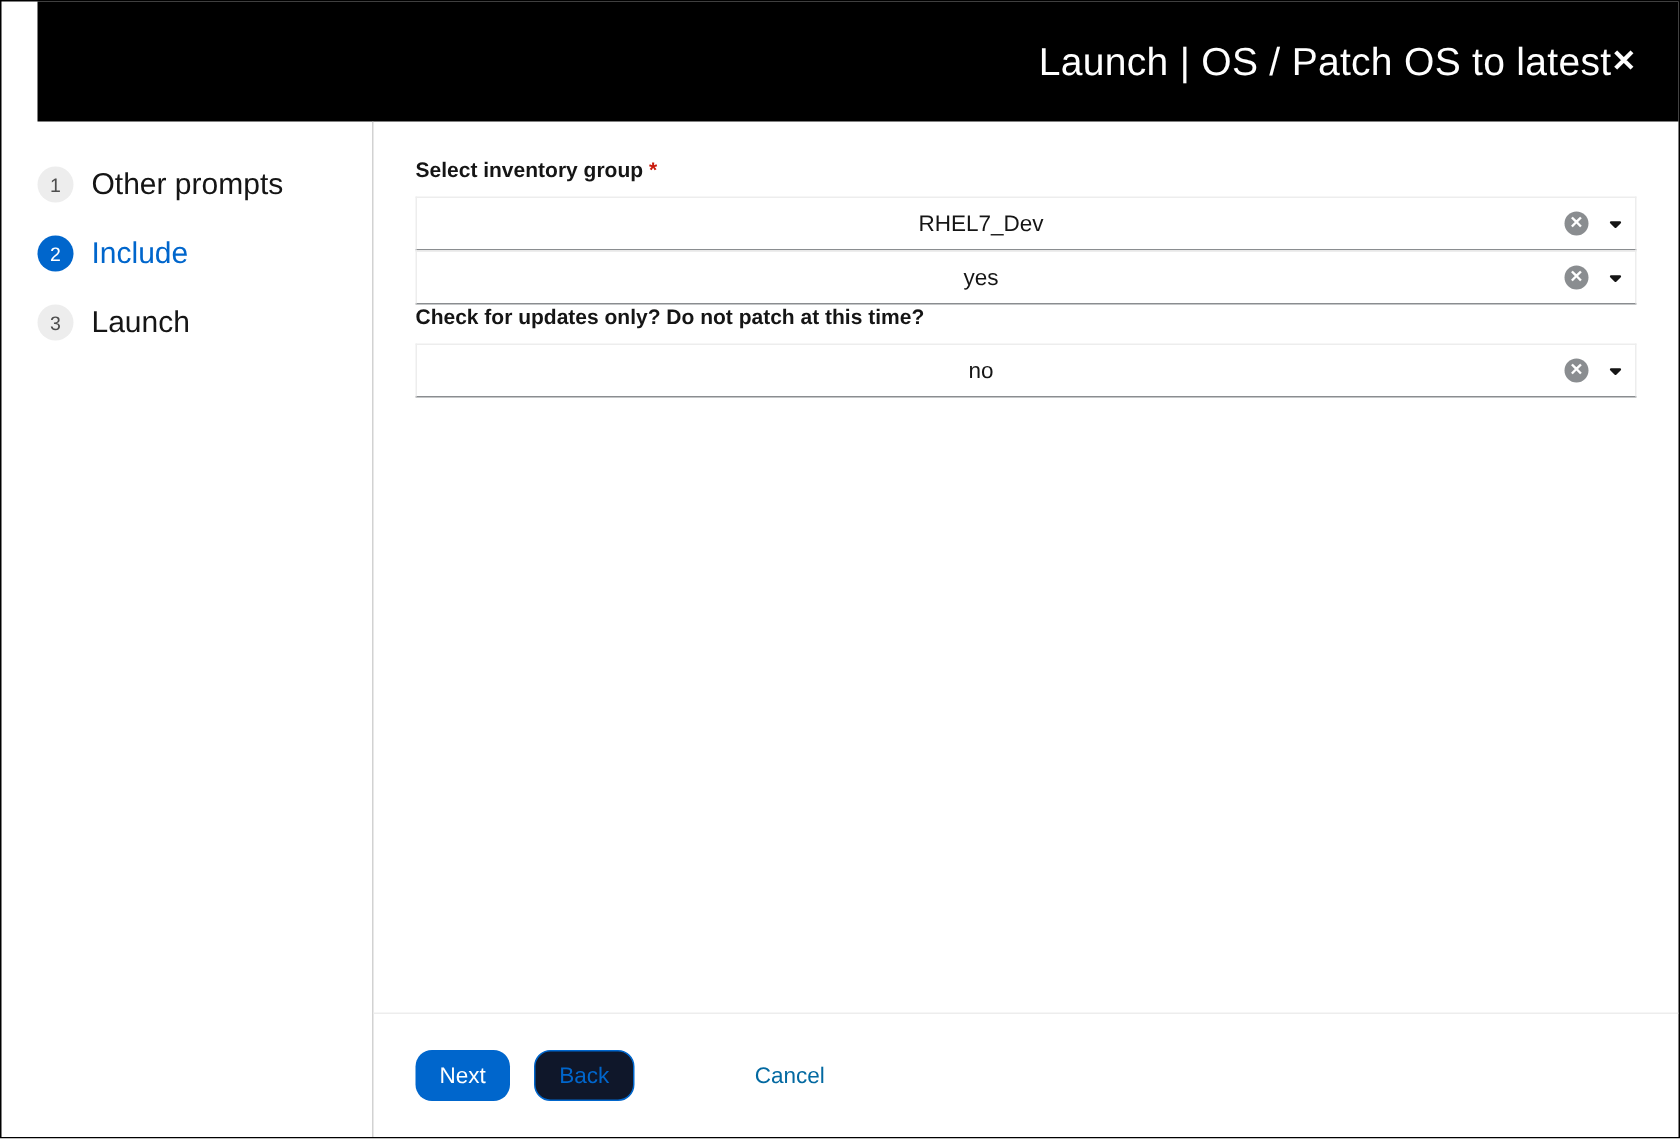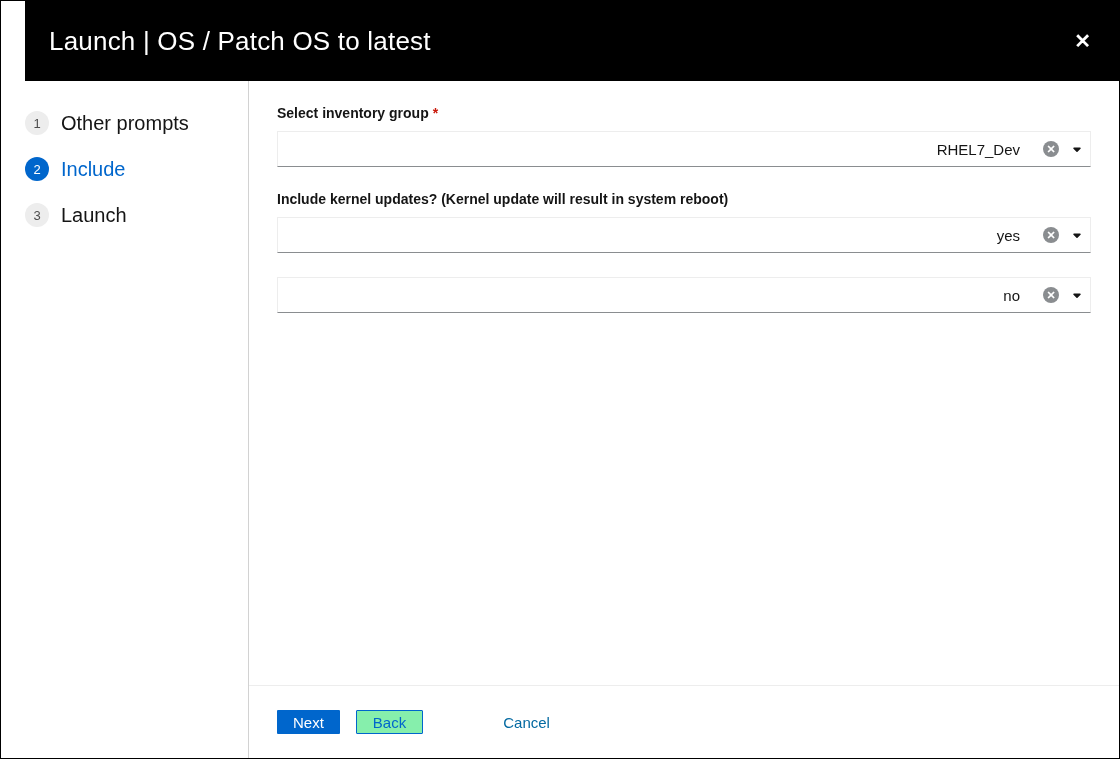--- a/index.html
+++ b/index.html
@@ -1,56 +1,56 @@
 <!DOCTYPE html>
 <html><head>
 <meta charset="utf-8">
 <style>
   * { box-sizing: border-box; margin: 0; padding: 0; }
   html, body { height: 100%; font-family: "Helvetica Neue", Helvetica, Arial, sans-serif; font-size: 14px; color: #151515; background: #fff; }
   .modal { width: 1120px; height: 759px; border: 1px solid #000; display: flex; flex-direction: column; }
   .header {
     background: #000; color: #fff; height: 80px; display: flex; align-items: center;
-    justify-content: space-between; padding: 0 28px 0 24px; margin-left: 24px;
+    justify-content: flex-end; padding: 0 28px 0 24px; margin-left: 24px;
   }
   .header-title { font-size: 26px; font-weight: 400; letter-spacing: 0.2px; }
   .close-icon { font-size: 20px; font-weight: bold; cursor: pointer; line-height: 1; }
   .body { flex: 1; display: flex; overflow: hidden; }
   .sidebar { width: 248px; border-right: 1px solid #d2d2d2; padding: 24px 0; }
   .step { display: flex; align-items: center; padding: 6px 24px; margin-bottom: 10px; cursor: pointer; }
   .step-badge { width: 24px; height: 24px; border-radius: 50%; display: inline-flex; align-items: center; justify-content: center;
     font-size: 13px; font-weight: 500; margin-right: 12px; flex-shrink: 0; }
   .step-badge.inactive { background: #ededed; color: #4d4d4d; }
   .step-badge.active { background: #06c; color: #fff; }
   .step-label { font-size: 20px; }
   .step-label.active { color: #06c; }
   .content { flex: 1; display: flex; flex-direction: column; }
   .form-area { flex: 1; padding: 24px 28px; overflow: auto; }
-  .form-group { margin-bottom: 24px; }
+  .form-group { }
   .form-label { font-size: 14px; font-weight: 700; display: block; margin-bottom: 10px; }
   .required { color: #c9190b; margin-left: 4px; font-weight: 700; }
   .select-wrap { position: relative; }
   .select-input {
     width: 100%; height: 36px; border: 1px solid #ededed; border-bottom: 1px solid #8a8d90;
     padding: 0 70px 0 10px; font-size: 15px; color: #151515; background: #fff; outline: none;
-    text-align: right;
+    text-align: center;
   }
   .select-controls { position: absolute; right: 8px; top: 0; height: 36px; display: flex; align-items: center; gap: 12px; }
   .clear-icon {
     width: 16px; height: 16px; border-radius: 50%; background: #8a8d90; color: #fff;
     display: inline-flex; align-items: center; justify-content: center; font-size: 11px; font-weight: bold;
     cursor: pointer; line-height: 1;
   }
   .caret-icon svg { width: 12px; height: 12px; fill: #151515; display: block; cursor: pointer; }
   .footer {
     border-top: 1px solid #ededed; padding: 24px 28px; display: flex; align-items: center; gap: 16px;
   }
-  .btn { height: 24px; padding: 0 16px; font-size: 15px; border-radius: 1px; cursor: pointer; border: none; }
+  .btn { height: 34px; padding: 0 16px; font-size: 15px; border-radius: 11px; cursor: pointer; border: none; }
   .btn-primary { background: #06c; color: #fff; }
-  .btn-secondary { background: #86efac; color: #06c; border: 1px solid #06c; }
+  .btn-secondary { background: #0f172a; color: #06c; border: 1px solid #06c; }
   .btn-link { background: none; color: #0369a1; border: none; margin-left: 48px; }
 </style>
 </head>
 <body>
 
 <div class="modal">
 
   <div class="header">
     <div class="header-title">Launch | OS / Patch OS to latest</div>
     <div class="close-icon">✕</div>
@@ -91,35 +91,35 @@
               <span class="caret-icon">
                 <svg viewBox="0 0 320 512">
                     <path d="M31 192h258c28 0 42 34 22 54L182 375c-12 12-32 12-45 0L9 246c-20-20-6-54 22-54z"></path>
                   </svg>
               </span>
             </div>
           </div>
         </div>
 
         <div class="form-group">
-          <label class="form-label">Include kernel updates? (Kernel update will result in system reboot)</label>
           <div class="select-wrap">
             <input class="select-input" type="text" readonly="" value="yes" style="">
             <div class="select-controls">
               <span class="clear-icon">✕</span>
               <span class="caret-icon">
                 <svg viewBox="0 0 320 512">
                     <path d="M31 192h258c28 0 42 34 22 54L182 375c-12 12-32 12-45 0L9 246c-20-20-6-54 22-54z"></path>
                   </svg>
               </span>
             </div>
           </div>
         </div>
 
         <div class="form-group">
+          <label class="form-label">Check for updates only? Do not patch at this time?</label>
           <div class="select-wrap">
             <input class="select-input" type="text" readonly="" value="no" style="">
             <div class="select-controls">
               <span class="clear-icon">✕</span>
               <span class="caret-icon">
                 <svg viewBox="0 0 320 512">
                     <path d="M31 192h258c28 0 42 34 22 54L182 375c-12 12-32 12-45 0L9 246c-20-20-6-54 22-54z"></path>
                   </svg>
               </span>
             </div>

